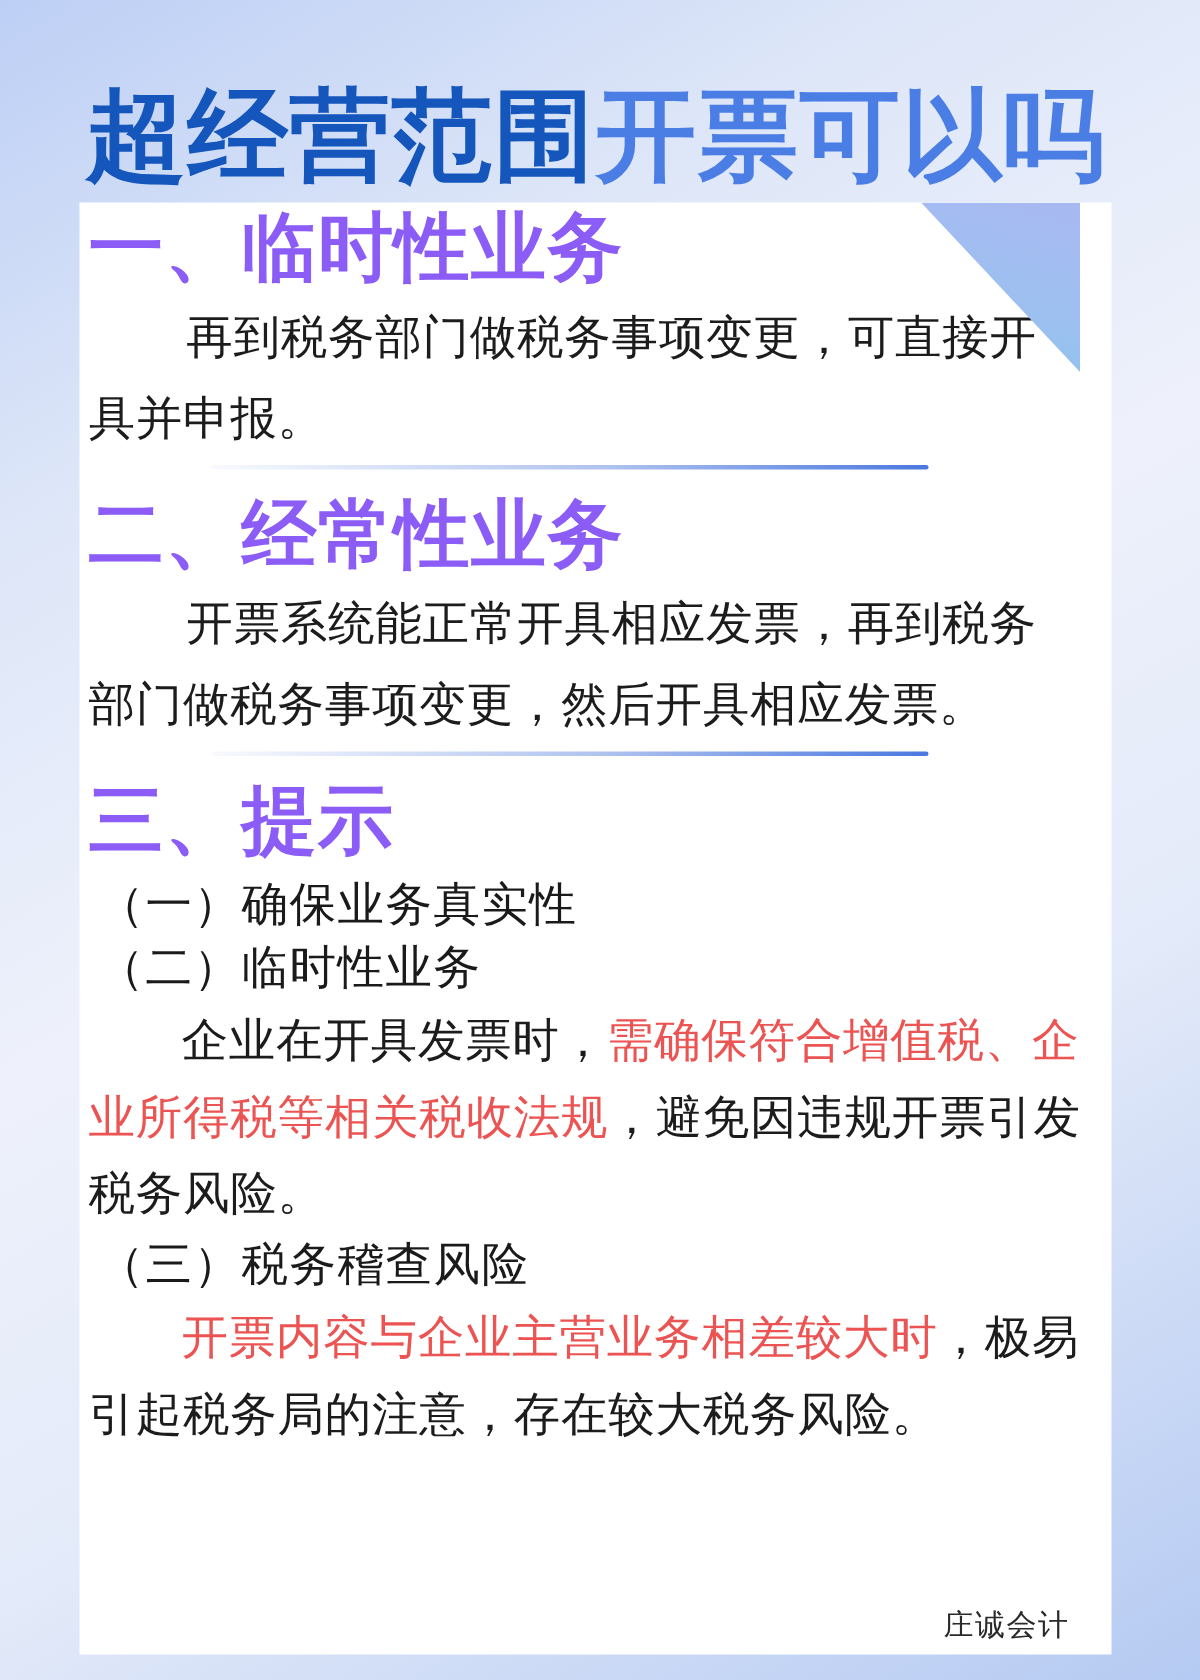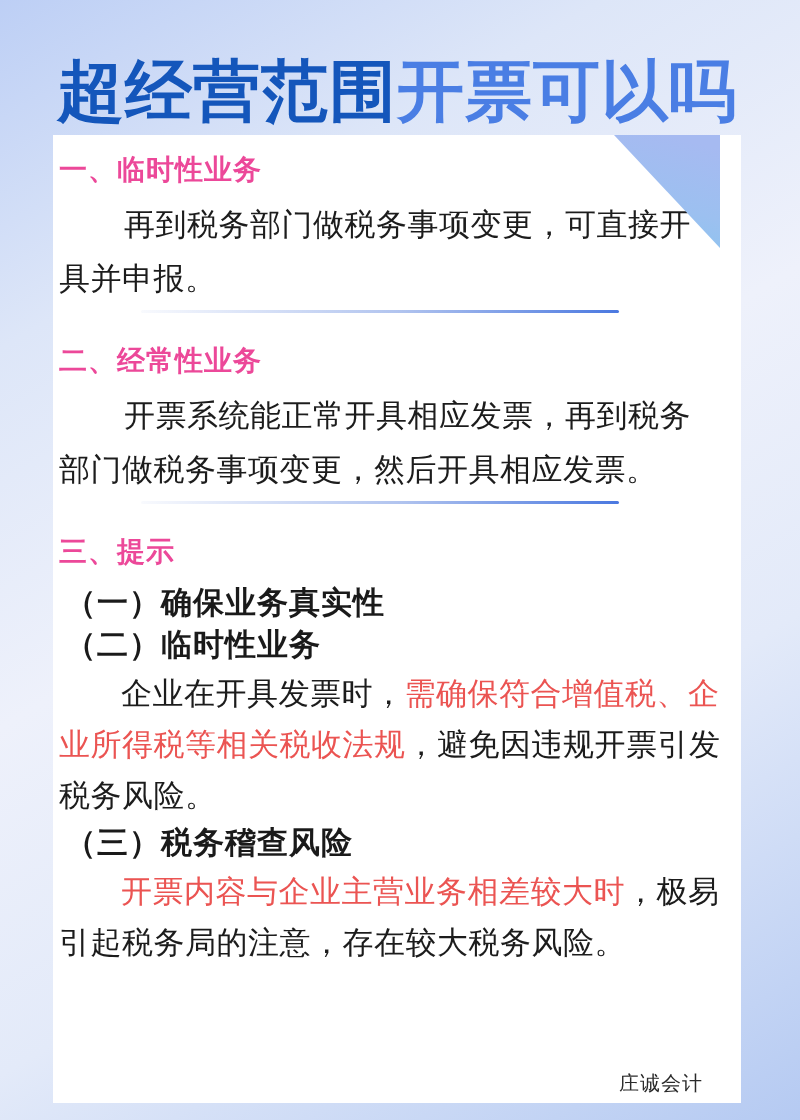--- a/index.html
+++ b/index.html
@@ -36,25 +36,26 @@
   .corner-triangle {
     position: absolute;
     top: 0;
     right: 21px;
     width: 106px;
     height: 113px;
     background: linear-gradient(195deg, #a6baf1 10%, #9cc0f0 60%, #8ac5ef 100%);
     clip-path: polygon(0 0, 100% 0, 100% 100%);
   }
   .section-heading {
-    font-size: 28px;
+    font-size: 50px;
     font-weight: 800;
-    color: #ec4899;
+    color: #8b5cf6;
     line-height: 44px;
     letter-spacing: 1px;
+    font-family: Liberation Mono, monospace;
   }
   .h2-space { margin-top: 26px; }
   .body-text {
     font-size: 31px;
     color: #1c1c1c;
     line-height: 54px;
     width: 660px;
     text-indent: 2.1em;
     margin-top: 6px;
     letter-spacing: 0.5px;
@@ -62,41 +63,41 @@
   .divider {
     height: 3px;
     width: 478px;
     margin: 4px 0 0 82px;
     border-radius: 2px;
     background: linear-gradient(to right, rgba(140,165,230,0.06), rgba(110,145,225,0.55) 55%, #4a78e0 100%);
   }
   .tip-label {
     font-size: 31px;
     color: #1a1a1a;
-    font-weight: 700;
+    font-weight: 400;
     line-height: 40px;
     margin-top: 8px;
     padding-left: 6px;
     letter-spacing: 1px;
   }
   .tip-item .tip-label { margin-top: 2px; }
   .tips-block .tip-label.first { margin-top: 9px; }
   .tip-paragraph {
     font-size: 31px;
     color: #1c1c1c;
     line-height: 51px;
     width: 662px;
     text-indent: 2em;
     margin-top: 3px;
     letter-spacing: 0.5px;
   }
   .red { color: #eb5452; }
   .watermark {
     position: absolute;
-    right: 38px;
+    right: 28px;
     bottom: 6px;
     font-size: 20px;
     color: #2a2a2a;
     letter-spacing: 1px;
   }
 </style>
 </head>
 <body>
 
 <h1 class="page-title"><span class="title-dark">超经营范围</span><span class="title-light">开票可以吗</span></h1>

